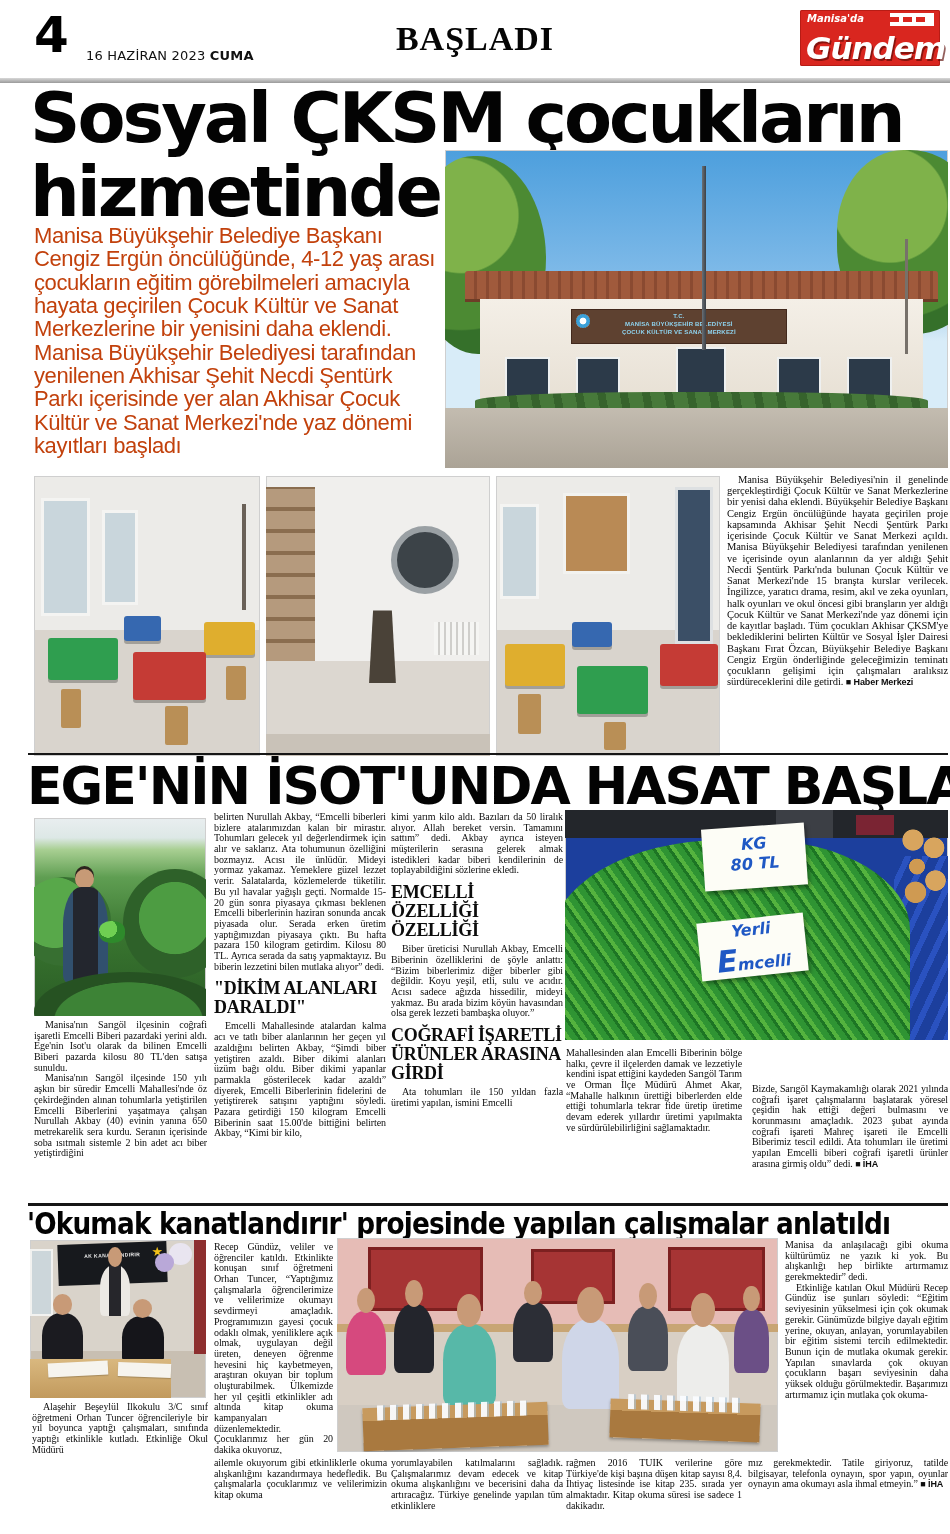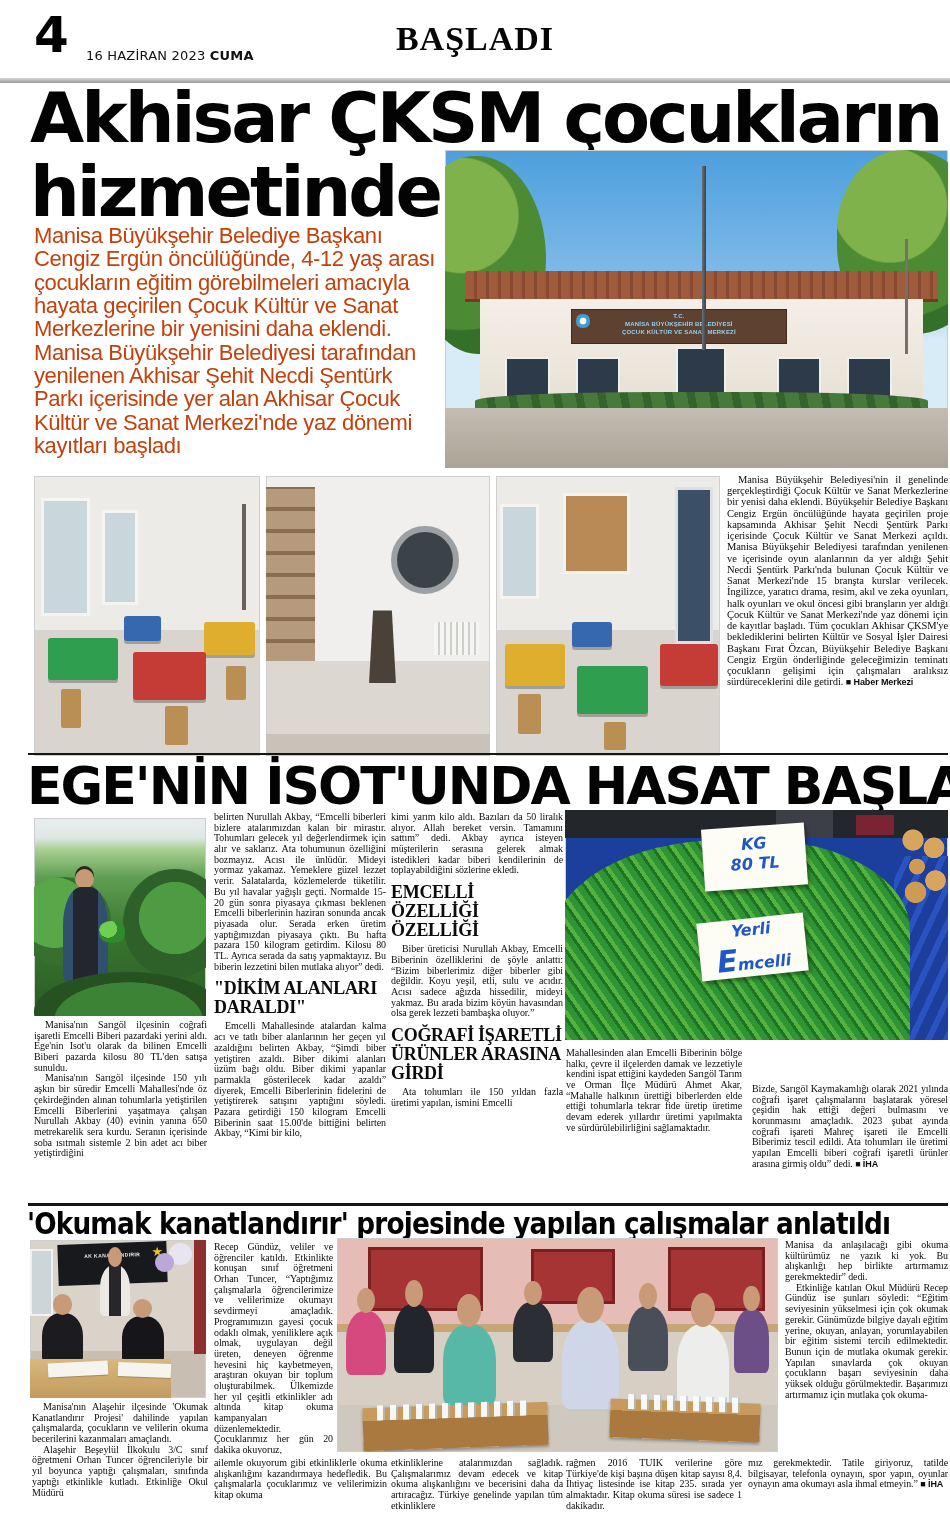--- a/index.html
+++ b/index.html
@@ -147,23 +147,28 @@
 <body>
 
 <div class="page">
 
   <div class="abs pagenum">4</div>
   <div class="abs dateline">
     <span>16 HAZİRAN 2023</span>
     <b>CUMA</b>
   </div>
   <div class="abs section-title">BAŞLADI</div>
+  <div class="abs logo">
+    <span class="logo-top">Manisa'da</span>
+    <span class="logo-stripe"></span>
+    <span class="logo-main">Gündem</span>
+  </div>
   <div class="abs hdr-rule"></div>
 
-  <div id="a1h1" class="abs h-huge nowrap">Akhisar ÇKSM çocukların</div>
+  <div id="a1h1" class="abs h-huge nowrap">Sosyal ÇKSM çocukların</div>
   <div id="a1h2" class="abs h-huge nowrap">hizmetinde</div>
   <div id="a1lead" class="abs">Manisa Büyükşehir Belediye Başkanı Cengiz Ergün öncülüğünde, 4-12 yaş arası çocukların eğitim görebilmeleri amacıyla hayata geçirilen Çocuk Kültür ve Sanat Merkezlerine bir yenisini daha eklendi. Manisa Büyükşehir Belediyesi tarafından yenilenen Akhisar Şehit Necdi Şentürk Parkı içerisinde yer alan Akhisar Çocuk Kültür ve Sanat Merkezi'nde yaz dönemi kayıtları başladı</div>
 
   <div id="ph-building" class="ph">
     <span class="s b-tree" style="left:-6%;top:2%;width:26%;height:62%;"></span>
     <span class="s b-tree" style="right:-8%;top:0;width:30%;height:58%;"></span>
     <span class="s b-roof"></span>
     <span class="s b-facade"></span>
     <span class="s b-sign">
       <i class="b-sign-logo"></i>
@@ -289,21 +294,20 @@
     <span class="s k-curtain"></span>
     <span class="pp" style="left:40%;top:16%;width:17%;height:32%;background:linear-gradient(90deg,#ece9e4 0 30%,#26262b 30% 70%,#ece9e4 70%);"></span>
     <span class="pp" style="left:7%;top:46%;width:23%;height:32%;background:#1b1b20;"></span>
     <span class="pp" style="left:52%;top:48%;width:24%;height:30%;background:#15151a;"></span>
     <span class="s k-desk"></span>
     <span class="s k-paper" style="left:10%;bottom:14%;width:34%;height:9%;transform:rotate(-3deg);"></span>
     <span class="s k-paper" style="left:50%;bottom:13%;width:30%;height:9%;transform:rotate(2deg);"></span>
   </div>
 
   <div id="a3c1" class="abs bt">
-    <p class="ind">Manisa'nın Alaşehir ilçesinde 'Okumak Kanatlandırır Projesi' dahilinde yapılan çalışmalarda, çocukların ve velilerin okuma becerilerini kazanmaları amaçlandı.</p>
     <p class="ind">Alaşehir Beşeylül İlkokulu 3/C sınıf öğretmeni Orhan Tuncer öğrencileriyle bir yıl boyunca yaptığı çalışmaları, sınıfında yaptığı etkinlikle kutladı. Etkinliğe Okul Müdürü</p>
   </div>
 
   <div id="a3c2" class="abs bt">
     <p>Recep Gündüz, veliler ve öğrenciler katıldı. Etkinlikte konuşan sınıf öğretmeni Orhan Tuncer, “Yaptığımız çalışmalarla öğrencilerimize ve velilerimize okumayı sevdirmeyi amaçladık. Programımızın gayesi çocuk odaklı olmak, yeniliklere açık olmak, uygulayan değil üreten, deneyen öğrenme hevesini hiç kaybetmeyen, araştıran okuyan bir toplum oluşturabilmek. Ülkemizde her yıl çeşitli etkinlikler adı altında kitap okuma kampanyaları düzenlemektedir. Çocuklarımız her gün 20 dakika okuyoruz,</p>
   </div>
 
   <div id="ph-aud" class="ph">
     <span class="s a-board" style="left:7%;top:4%;width:26%;height:30%;"></span>
     <span class="s a-board" style="left:44%;top:5%;width:19%;height:26%;"></span>
@@ -320,21 +324,21 @@
     <span class="s a-desk" style="left:6%;bottom:2%;width:42%;height:20%;transform:rotate(-2deg);"></span>
     <span class="s a-cups" style="left:9%;bottom:16%;width:34%;height:7%;transform:rotate(-2deg);"></span>
     <span class="s a-desk" style="right:4%;bottom:6%;width:34%;height:18%;transform:rotate(2deg);"></span>
     <span class="s a-cups" style="right:8%;bottom:19%;width:26%;height:7%;transform:rotate(2deg);"></span>
   </div>
 
   <div id="a3c2b" class="abs bt">
     <p>ailemle okuyorum gibi etkinliklerle okuma alışkanlığını kazandırmaya hedefledik. Bu çalışmalarla çocuklarımız ve velilerimizin kitap okuma</p>
   </div>
   <div id="a3c3" class="abs bt">
-    <p>etkinliklerine atalarımızdan sağladık. Çalışmalarımız devam edecek ve kitap okuma alışkanlığını ve becerisini daha da artıracağız. Türkiye genelinde yapılan tüm etkinliklere</p>
+    <p>yorumlayabilen katılmalarını sağladık. Çalışmalarımız devam edecek ve kitap okuma alışkanlığını ve becerisini daha da artıracağız. Türkiye genelinde yapılan tüm etkinliklere</p>
   </div>
   <div id="a3c4" class="abs bt">
     <p>rağmen 2016 TÜİK verilerine göre Türkiye'de kişi başına düşen kitap sayısı 8,4. İhtiyaç listesinde ise kitap 235. sırada yer almaktadır. Kitap okuma süresi ise sadece 1 dakikadır.</p>
   </div>
   <div id="a3c5" class="abs bt">
     <p>Manisa da anlaşılacağı gibi okuma kültürümüz ne yazık ki yok. Bu alışkanlığı hep birlikte artırmamız gerekmektedir” dedi.</p>
     <p class="ind">Etkinliğe katılan Okul Müdürü Recep Gündüz ise şunları söyledi: “Eğitim seviyesinin yükselmesi için çok okumak gerekir. Günümüzde bilgiye dayalı eğitim yerine, okuyan, anlayan, yorumlayabilen bir eğitim sistemi tercih edilmektedir. Bunun için de mutlaka okumak gerekir. Yapılan sınavlarda çok okuyan çocukların başarı seviyesinin daha yüksek olduğu görülmektedir. Başarımızı artırmamız için mutlaka çok okuma-</p>
   </div>
   <div id="a3c5b" class="abs bt">
     <p><span>mız gerekmektedir. Tatile giriyoruz, tatilde bilgisayar, telefonla oynayın, spor yapın, oyunlar oynayın ama okumayı asla ihmal etmeyin.”</span>

